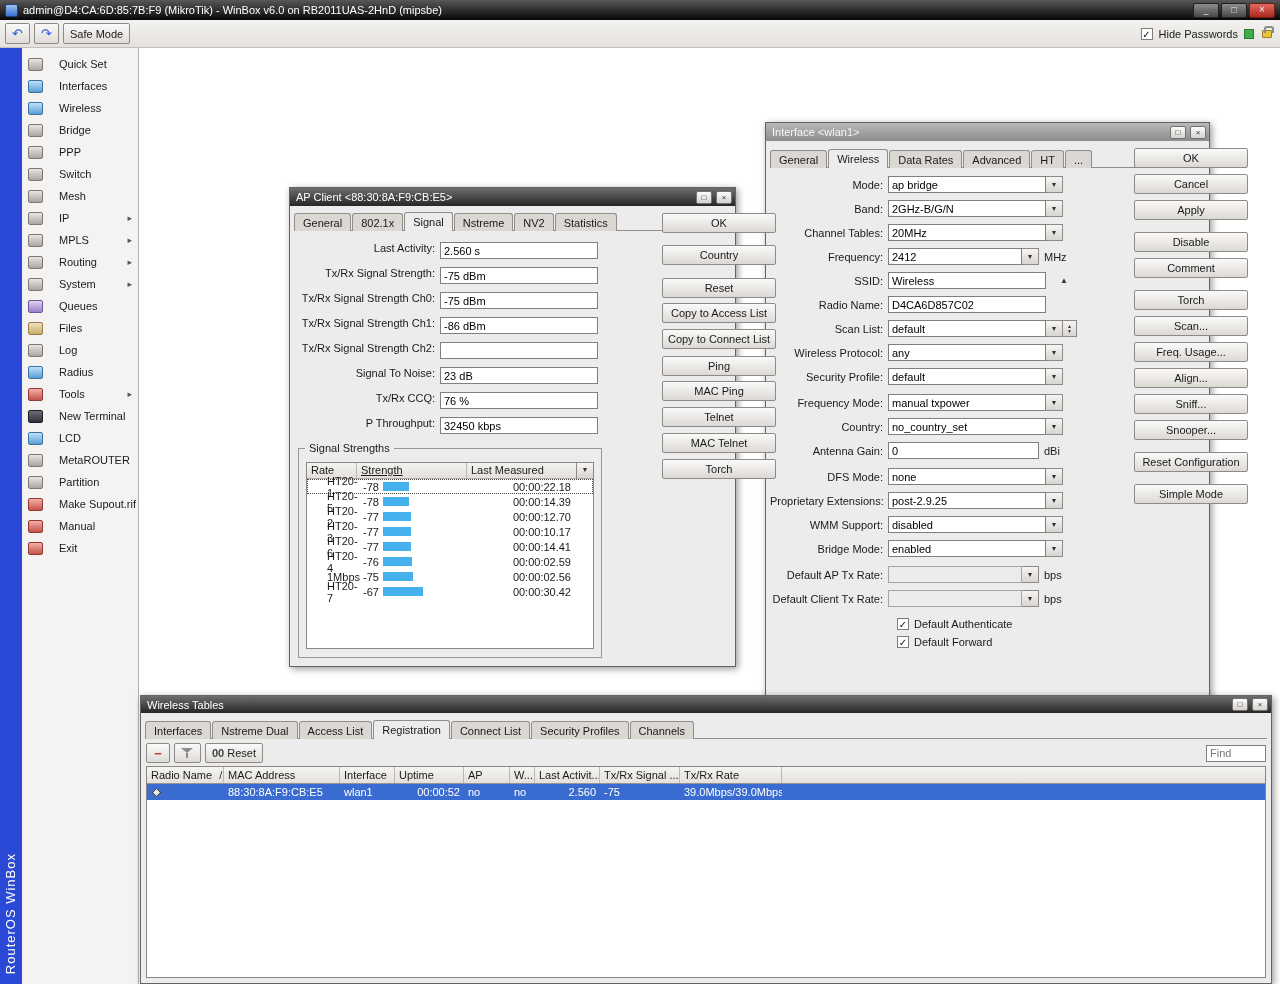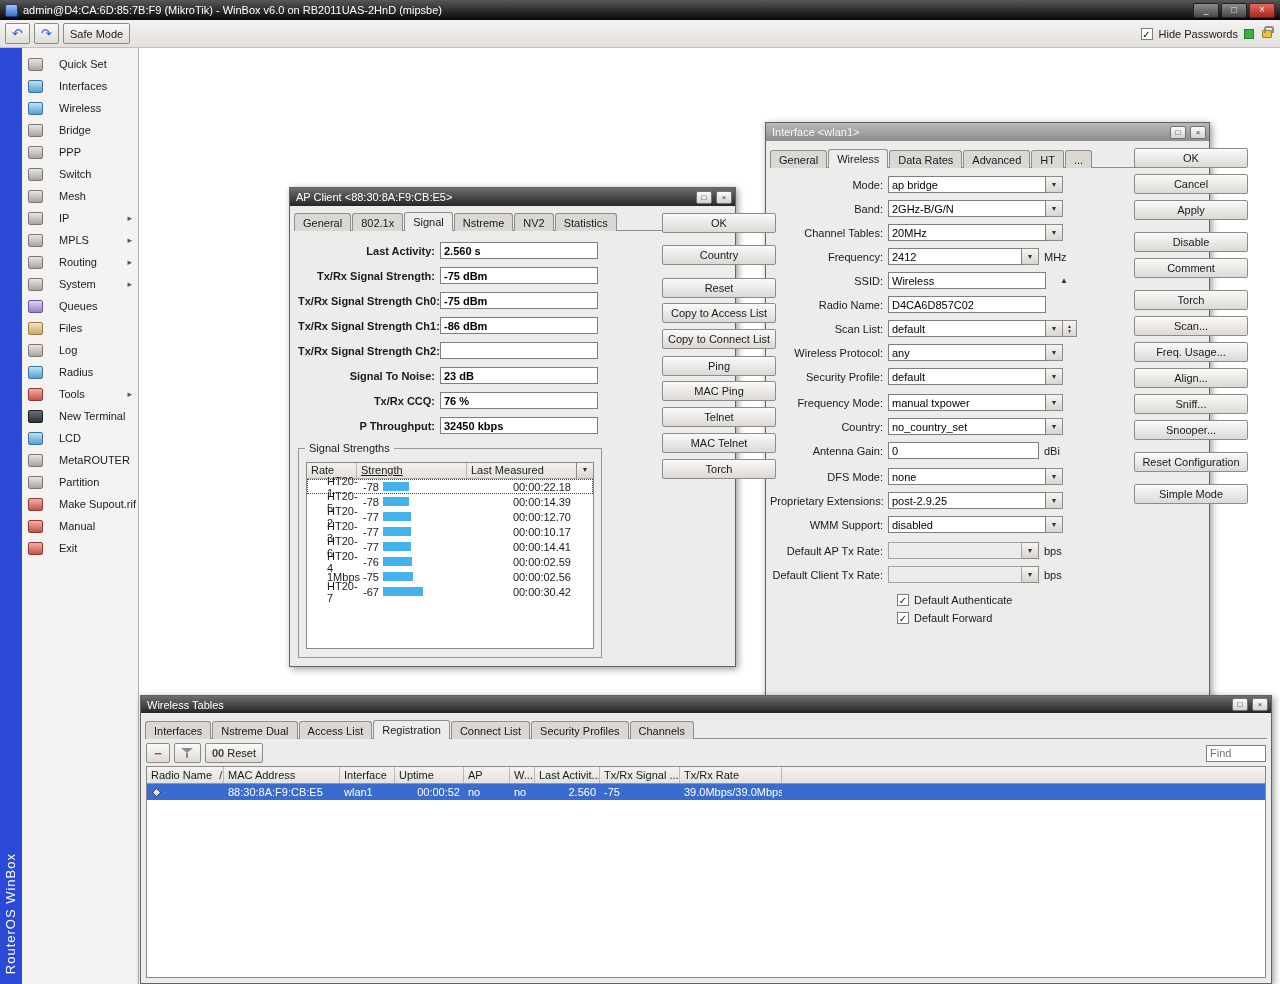--- a/index.html
+++ b/index.html
@@ -68,21 +68,21 @@
   .tab { padding:3px 8px 2px; margin-right:1px; border:1px solid #918e8a; border-bottom:none;
     border-radius:3px 3px 0 0; background:#dbd8d4; position:relative; bottom:-1px; white-space:nowrap; }
   .tab.active { background:#ececec; z-index:2; padding-bottom:3px; }
   .btn { position:absolute; height:20px; background:linear-gradient(#fbfaf9,#dcd9d5); border:1px solid #8e8b87;
     border-radius:2px; font-size:11px; text-align:center; line-height:18px;margin-left:48px; }
 
   
   .ap { left:289px; top:187px; width:447px; height:480px; z-index:2; }
   .ap .tabs { top:22px; }
   .ap-fields { position:absolute; left:8px; top:54px; }
-  .frow { display:flex; align-items:center; height:17px; margin-bottom:8px;font-weight:bold; }
+  .frow { display:flex; height:17px; margin-bottom:8px; }
   .flabel { width:142px; text-align:right; padding-right:5px; white-space:nowrap; }
   .tinput { width:158px; height:17px; border:1px solid #827f7b; background:#fff; padding:0 3px;
     font:inherit; color:#000; }
   .groupbox { position:absolute; left:8px; top:260px; width:304px; height:210px; border:1px solid #9a9793; }
   .legend { position:absolute; top:-7px; left:6px; background:#ececec; padding:0 4px; }
   .sigtable { position:absolute; left:7px; right:7px; top:13px; bottom:8px; border:1px solid #8a8784;
     background:#fff; overflow:hidden; }
   .sighead { display:flex; height:16px; background:linear-gradient(#f3f2f0,#e3e0dc); border-bottom:1px solid #aeaba7; }
   .sighead .shc { border-right:1px solid #bcb9b5; padding:1px 4px; white-space:nowrap; }
   .sh0 { width:50px; } .sh1 { width:110px;text-decoration:underline; } .sh2 { flex:1; border-right:none !important; }
@@ -372,20 +372,25 @@
       <div class="irow">
         <span class="ilabel">Proprietary Extensions:</span>
         <input class="iinput" value="post-2.9.25" style="">
         <span class="dd">▼</span>
       </div>
       <div class="irow">
         <span class="ilabel">WMM Support:</span>
         <input class="iinput" value="disabled" style="">
         <span class="dd">▼</span>
       </div>
+      <div class="irow">
+        <span class="ilabel">Bridge Mode:</span>
+        <input class="iinput" value="enabled" style="">
+        <span class="dd">▼</span>
+      </div>
       <div class="irow sect">
         <span class="ilabel">Default AP Tx Rate:</span>
         <input class="iinput w134" disabled="" value="" style="">
         <span class="dd">▼</span>
         <span class="unit">bps</span>
       </div>
       <div class="irow">
         <span class="ilabel">Default Client Tx Rate:</span>
         <input class="iinput w134" disabled="" value="" style="">
         <span class="dd">▼</span>

